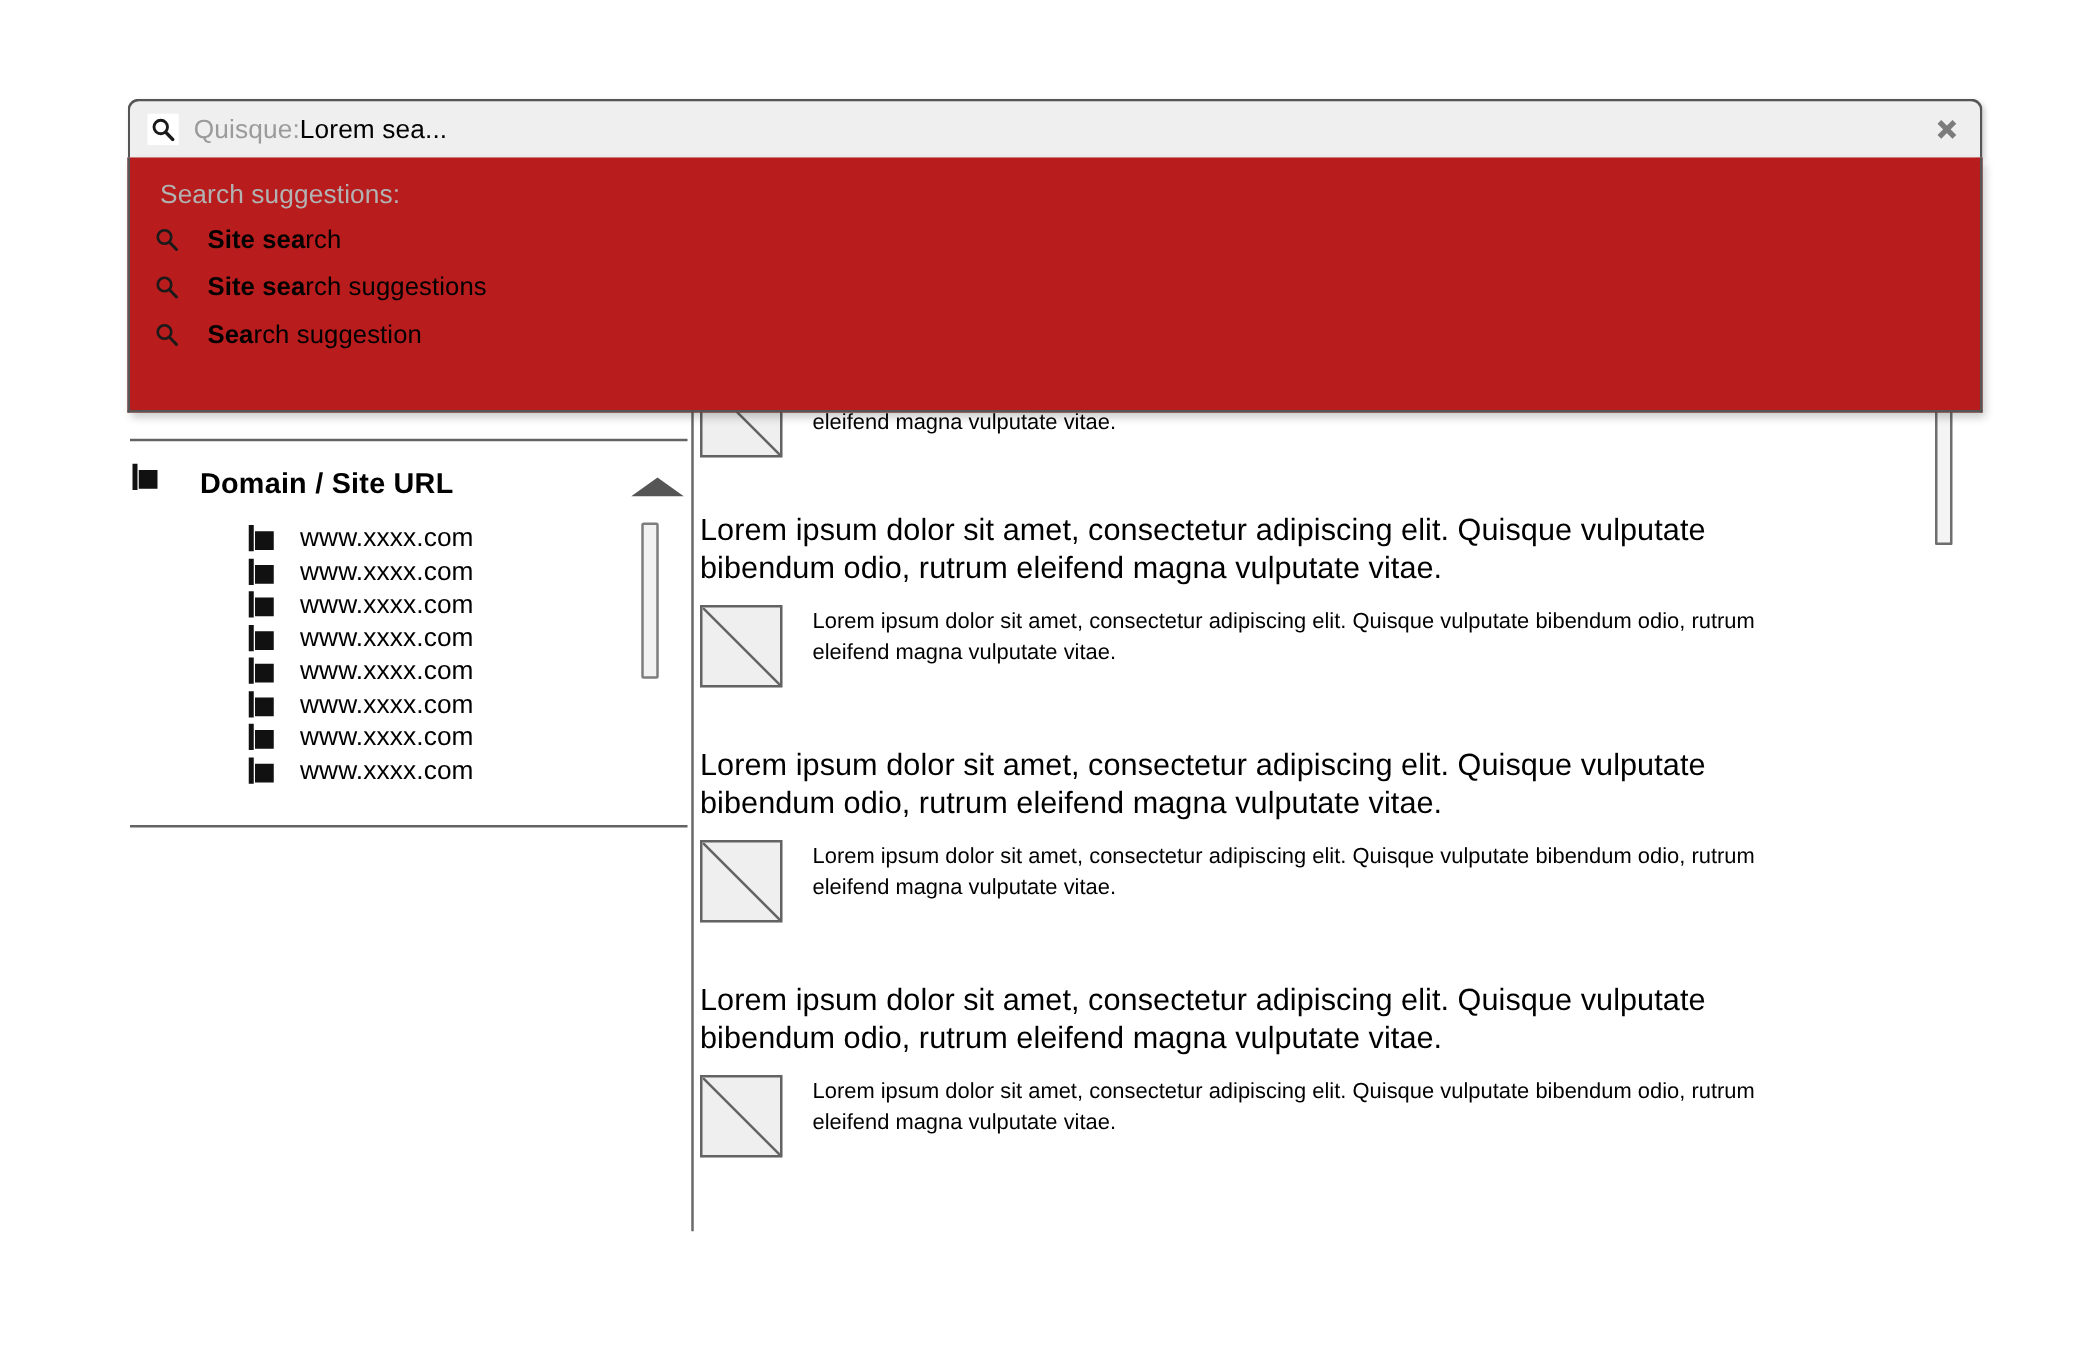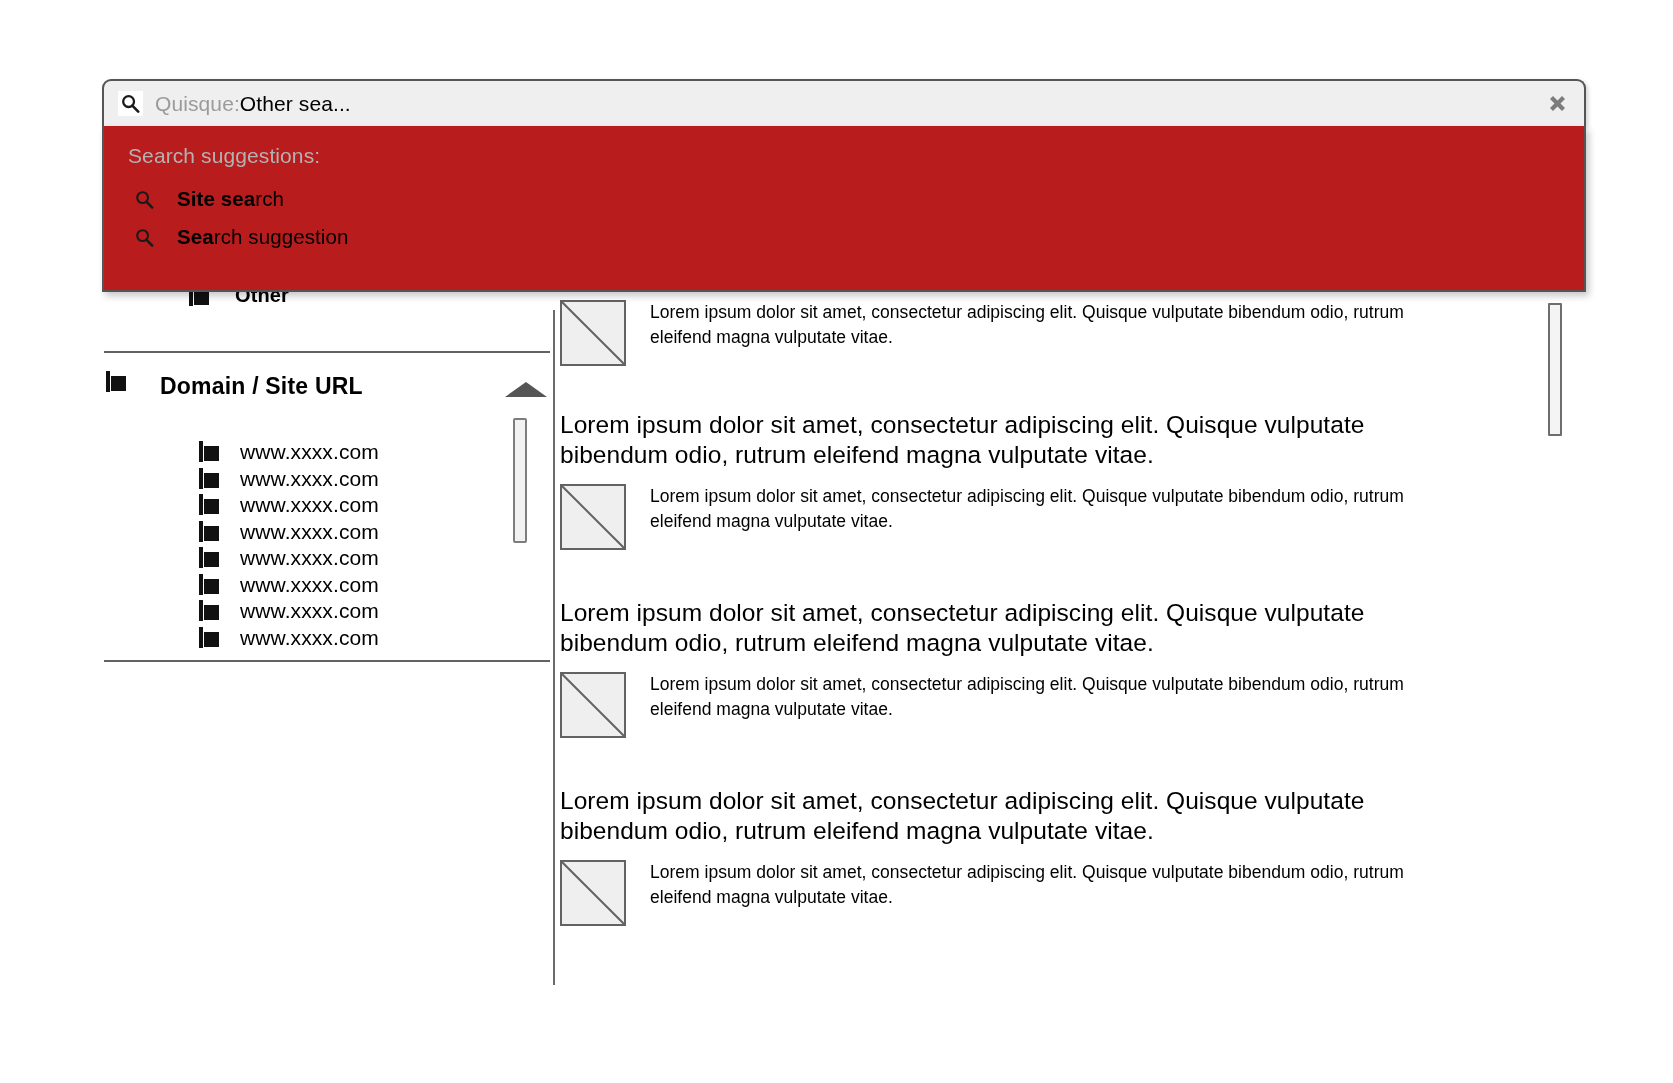--- a/index.html
+++ b/index.html
@@ -104,21 +104,21 @@
     width: 0;
     height: 0;
     border-left: 21px solid transparent;
     border-right: 21px solid transparent;
     border-bottom: 15px solid #555;
   }
 
   #facet-list {
     position: absolute;
     left: 0;
-    top: 189px;
+    top: 168px;
     width: 446px;
   }
   .facet-item {
     height: 26.5px;
     display: flex;
     align-items: center;
   }
   .facet-item .cbox-wrap { margin-left: 95px; }
   .facet-item .facet-text {
     margin-left: 37px;
@@ -262,22 +262,21 @@
   #suggestions-label {
     margin-left: 24px;
     font-size: 21px;
     color: #b2b2b2;
     letter-spacing: .1px;
   }
   #suggestion-list { margin-top: 12px; }
   .suggestion {
     height: 38px;
     display: flex;
-    align-items: center;
-    padding-left: 29px;
+    padding-left: 18px;
     cursor: pointer;
   }
   .suggestion .sug-icon {
     flex: 0 0 auto;
     width: 22px;
     height: 22px;
     display: flex;
     align-items: center;
     justify-content: center;
   }
@@ -405,21 +404,21 @@
 <div id="search-overlay">
 
   <div id="search-field">
     <span id="search-icon-chip">
       <svg width="19" height="19" viewBox="0 0 19 19" aria-hidden="true">
         <circle cx="7.6" cy="7.6" r="5.4" fill="none" stroke="#1a1a1a" stroke-width="2.3"></circle>
         <line x1="11.6" y1="11.8" x2="17.2" y2="17.6" stroke="#1a1a1a" stroke-width="2.6" stroke-linecap="round"></line>
       </svg>
     </span>
     <span id="search-text">
-      <span class="ph">Quisque:</span><span class="val">Other sea...</span>
+      <span class="ph">Quisque:</span><span class="val">Lorem sea...</span>
     </span>
     <span id="clear-btn">
       <svg width="21" height="21" viewBox="0 0 21 21" aria-hidden="true">
         <g stroke="#7c7c7c" stroke-width="4.2" stroke-linecap="butt">
           <line x1="4.5" y1="4.5" x2="16.5" y2="16.5"></line>
           <line x1="16.5" y1="4.5" x2="4.5" y2="16.5"></line>
         </g>
       </svg>
     </span>
   </div>
@@ -432,20 +431,29 @@
       <div class="suggestion">
         <span class="sug-icon">
           <svg width="19" height="19" viewBox="0 0 19 19" aria-hidden="true">
             <circle cx="7.6" cy="7.6" r="5.4" fill="none" stroke="#1a1a1a" stroke-width="2.1"></circle>
             <line x1="11.6" y1="11.8" x2="17.2" y2="17.6" stroke="#1a1a1a" stroke-width="2.4" stroke-linecap="round"></line>
           </svg>
         </span>
         <span class="sug-text"><b>Site sea</b><span>rch</span></span>
       </div>
 
+      <div class="suggestion">
+        <span class="sug-icon">
+          <svg width="19" height="19" viewBox="0 0 19 19" aria-hidden="true">
+            <circle cx="7.6" cy="7.6" r="5.4" fill="none" stroke="#1a1a1a" stroke-width="2.1"></circle>
+            <line x1="11.6" y1="11.8" x2="17.2" y2="17.6" stroke="#1a1a1a" stroke-width="2.4" stroke-linecap="round"></line>
+          </svg>
+        </span>
+        <span class="sug-text"><b>Site sea</b><span>rch suggestions</span></span>
+      </div>
 
       <div class="suggestion">
         <span class="sug-icon">
           <svg width="19" height="19" viewBox="0 0 19 19" aria-hidden="true">
             <circle cx="7.6" cy="7.6" r="5.4" fill="none" stroke="#1a1a1a" stroke-width="2.1"></circle>
             <line x1="11.6" y1="11.8" x2="17.2" y2="17.6" stroke="#1a1a1a" stroke-width="2.4" stroke-linecap="round"></line>
           </svg>
         </span>
         <span class="sug-text"><b>Sea</b><span>rch suggestion</span></span>
       </div>

